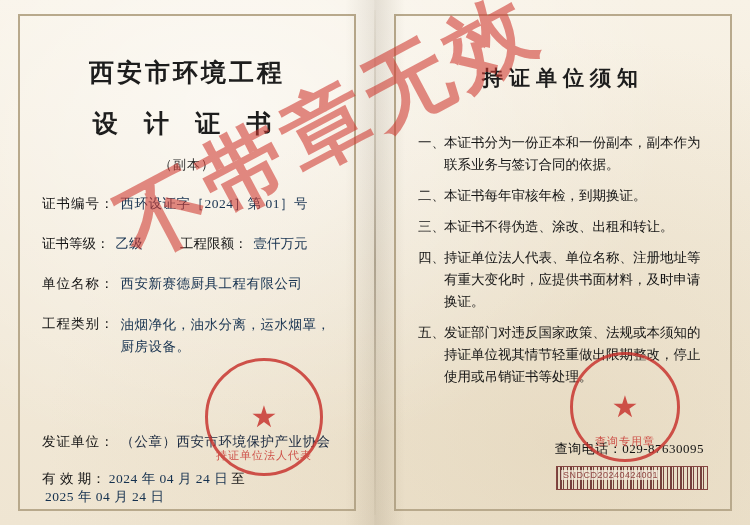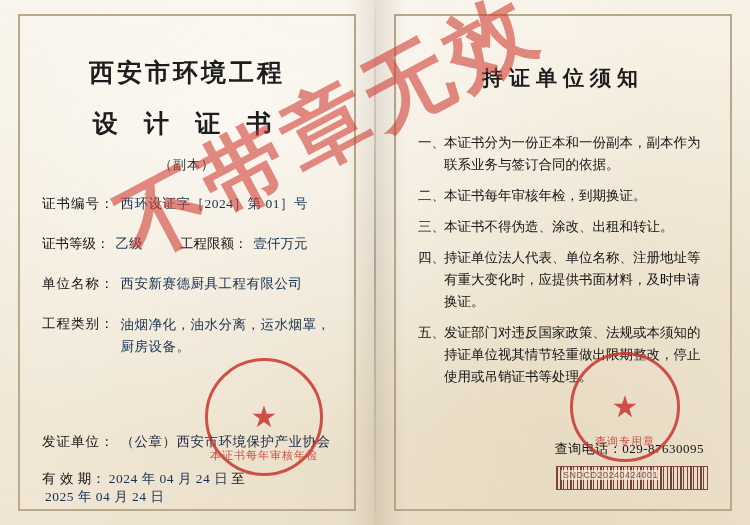--- a/index.html
+++ b/index.html
@@ -367,21 +367,21 @@
     <div class="barcode-box">
       <span class="bc-text">SNDCD20240424001</span>
     </div>
   </div>
 
   <div class="spine"></div>
   <div class="fold"></div>
 
   <div class="seal seal-left">
     <span class="star">★</span>
-    <div class="seal-bottom">本证书每年审核年检</div>
+    <div class="seal-bottom">持证单位法人代表</div>
   </div>
 
   <div class="seal seal-right">
     <span class="star">★</span>
     <div class="seal-bottom">查询专用章</div>
   </div>
 
   <div class="watermark">
     <span class="wm-line wm-1">不带章无效</span>
   </div>

